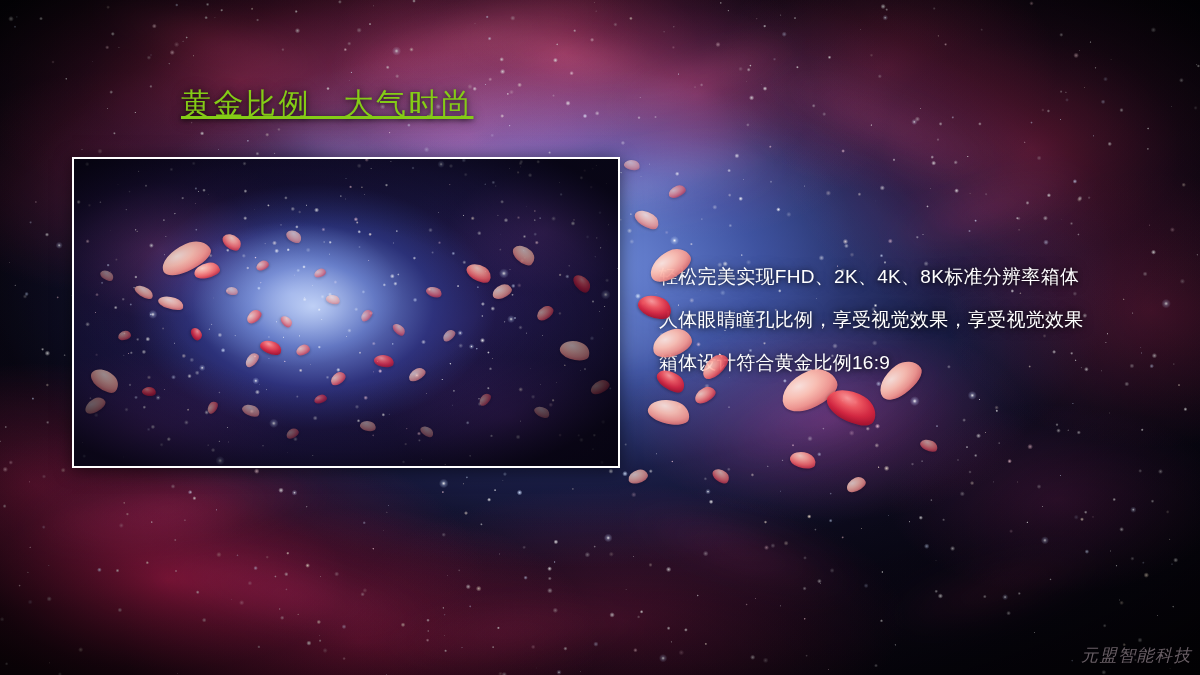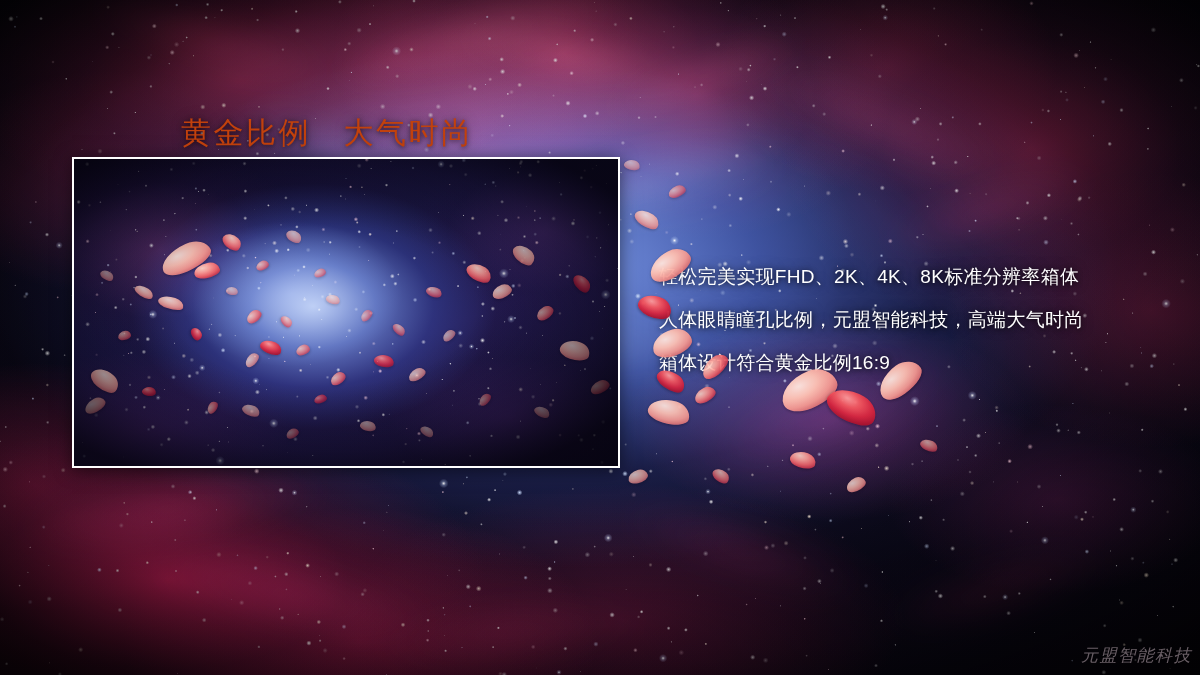--- a/index.html
+++ b/index.html
@@ -83,27 +83,28 @@
     position: absolute;
     inset: 0;
     pointer-events: none;
     mix-blend-mode: screen;
   }
 
   
   #title {
     position: absolute;
     left: 181px;
-    top: 114px;
+    top: 85px;
     font-size: 30px;
     line-height: 1.25;
-    color: #c2410c;
+    color: #84cc16;
     letter-spacing: 2.5px;
     white-space: pre;
     text-shadow: 0 1px 5px rgba(0,0,0,0.62), 0 0 14px rgba(0,0,0,0.45);
+    text-decoration: underline;
   }
 
   
   #photo-frame {
     position: absolute;
     left: 72px;
     top: 157px;
     width: 548px;
     height: 311px;
     border: 2px solid #ffffff;
@@ -251,21 +252,21 @@
           <div class="petal" style="left: 44px; top: 172px; width: 13px; height: 9px; transform: rotate(-8deg); opacity: 0.66; background: radial-gradient(78% 72% at 34% 30%, rgb(255, 212, 198) 0%, rgb(255, 159, 150) 38%, rgb(242, 102, 106) 72%, rgb(201, 52, 74) 100%); box-shadow: rgba(10, 4, 20, 0.38) 0px 1px 3px;"></div>
           <div class="petal" style="left: 26px; top: 112px; width: 14px; height: 9px; transform: rotate(34deg); opacity: 0.6; background: radial-gradient(78% 72% at 36% 30%, rgb(255, 230, 223) 0%, rgb(255, 194, 180) 42%, rgb(244, 154, 147) 76%, rgb(218, 111, 114) 100%); box-shadow: rgba(10, 4, 20, 0.38) 0px 1px 3px;"></div>
           <div class="petal" style="left: 240px; top: 236px; width: 13px; height: 8px; transform: rotate(-14deg); opacity: 0.66; background: radial-gradient(78% 72% at 34% 32%, rgb(255, 154, 154) 0%, rgb(244, 87, 95) 34%, rgb(216, 38, 63) 68%, rgb(165, 16, 44) 100%); box-shadow: rgba(10, 4, 20, 0.38) 0px 1px 3px;"></div>
         </div>
       <div id="photo-vignette"></div>
     </div>
   </div>
 
   <div id="body-copy">
     <div class="line">轻松完美实现FHD、2K、4K、8K标准分辨率箱体</div>
-    <div class="line">人体眼睛瞳孔比例，元盟智能科技，高端大气时尚</div>
+    <div class="line">人体眼睛瞳孔比例，享受视觉效果，享受视觉效果</div>
     <div class="line">箱体设计符合黄金比例16:9</div>
   </div>
 
   <div id="fg-petals" style="position:absolute;inset:0;pointer-events:none;">
       <div class="petal" style="left: 648px; top: 252px; width: 44px; height: 26px; transform: rotate(-28deg); opacity: 0.95; z-index: 2; background: radial-gradient(78% 72% at 36% 30%, rgb(255, 230, 223) 0%, rgb(255, 194, 180) 42%, rgb(244, 154, 147) 76%, rgb(218, 111, 114) 100%); box-shadow: rgba(10, 4, 20, 0.38) 0px 1px 3px;"></div>
       <div class="petal" style="left: 638px; top: 296px; width: 34px; height: 22px; transform: rotate(24deg); opacity: 0.95; z-index: 2; background: radial-gradient(78% 72% at 34% 32%, rgb(255, 154, 154) 0%, rgb(244, 87, 95) 34%, rgb(216, 38, 63) 68%, rgb(165, 16, 44) 100%); box-shadow: rgba(10, 4, 20, 0.38) 0px 1px 3px;"></div>
       <div class="petal" style="left: 652px; top: 330px; width: 40px; height: 26px; transform: rotate(-16deg); opacity: 0.94; z-index: 2; background: radial-gradient(78% 72% at 36% 30%, rgb(255, 230, 223) 0%, rgb(255, 194, 180) 42%, rgb(244, 154, 147) 76%, rgb(218, 111, 114) 100%); box-shadow: rgba(10, 4, 20, 0.38) 0px 1px 3px;"></div>
       <div class="petal" style="left: 656px; top: 372px; width: 30px; height: 18px; transform: rotate(36deg); opacity: 0.92; z-index: 2; background: radial-gradient(78% 72% at 34% 32%, rgb(255, 154, 154) 0%, rgb(244, 87, 95) 34%, rgb(216, 38, 63) 68%, rgb(165, 16, 44) 100%); box-shadow: rgba(10, 4, 20, 0.38) 0px 1px 3px;"></div>
       <div class="petal" style="left: 700px; top: 358px; width: 30px; height: 17px; transform: rotate(-40deg); opacity: 0.9; z-index: 2; background: radial-gradient(78% 72% at 34% 30%, rgb(255, 212, 198) 0%, rgb(255, 159, 150) 38%, rgb(242, 102, 106) 72%, rgb(201, 52, 74) 100%); box-shadow: rgba(10, 4, 20, 0.38) 0px 1px 3px;"></div>
       <div class="petal" style="left: 648px; top: 400px; width: 42px; height: 24px; transform: rotate(16deg); opacity: 0.92; z-index: 2; background: radial-gradient(78% 72% at 36% 30%, rgb(255, 230, 223) 0%, rgb(255, 194, 180) 42%, rgb(244, 154, 147) 76%, rgb(218, 111, 114) 100%); box-shadow: rgba(10, 4, 20, 0.38) 0px 1px 3px;"></div>

